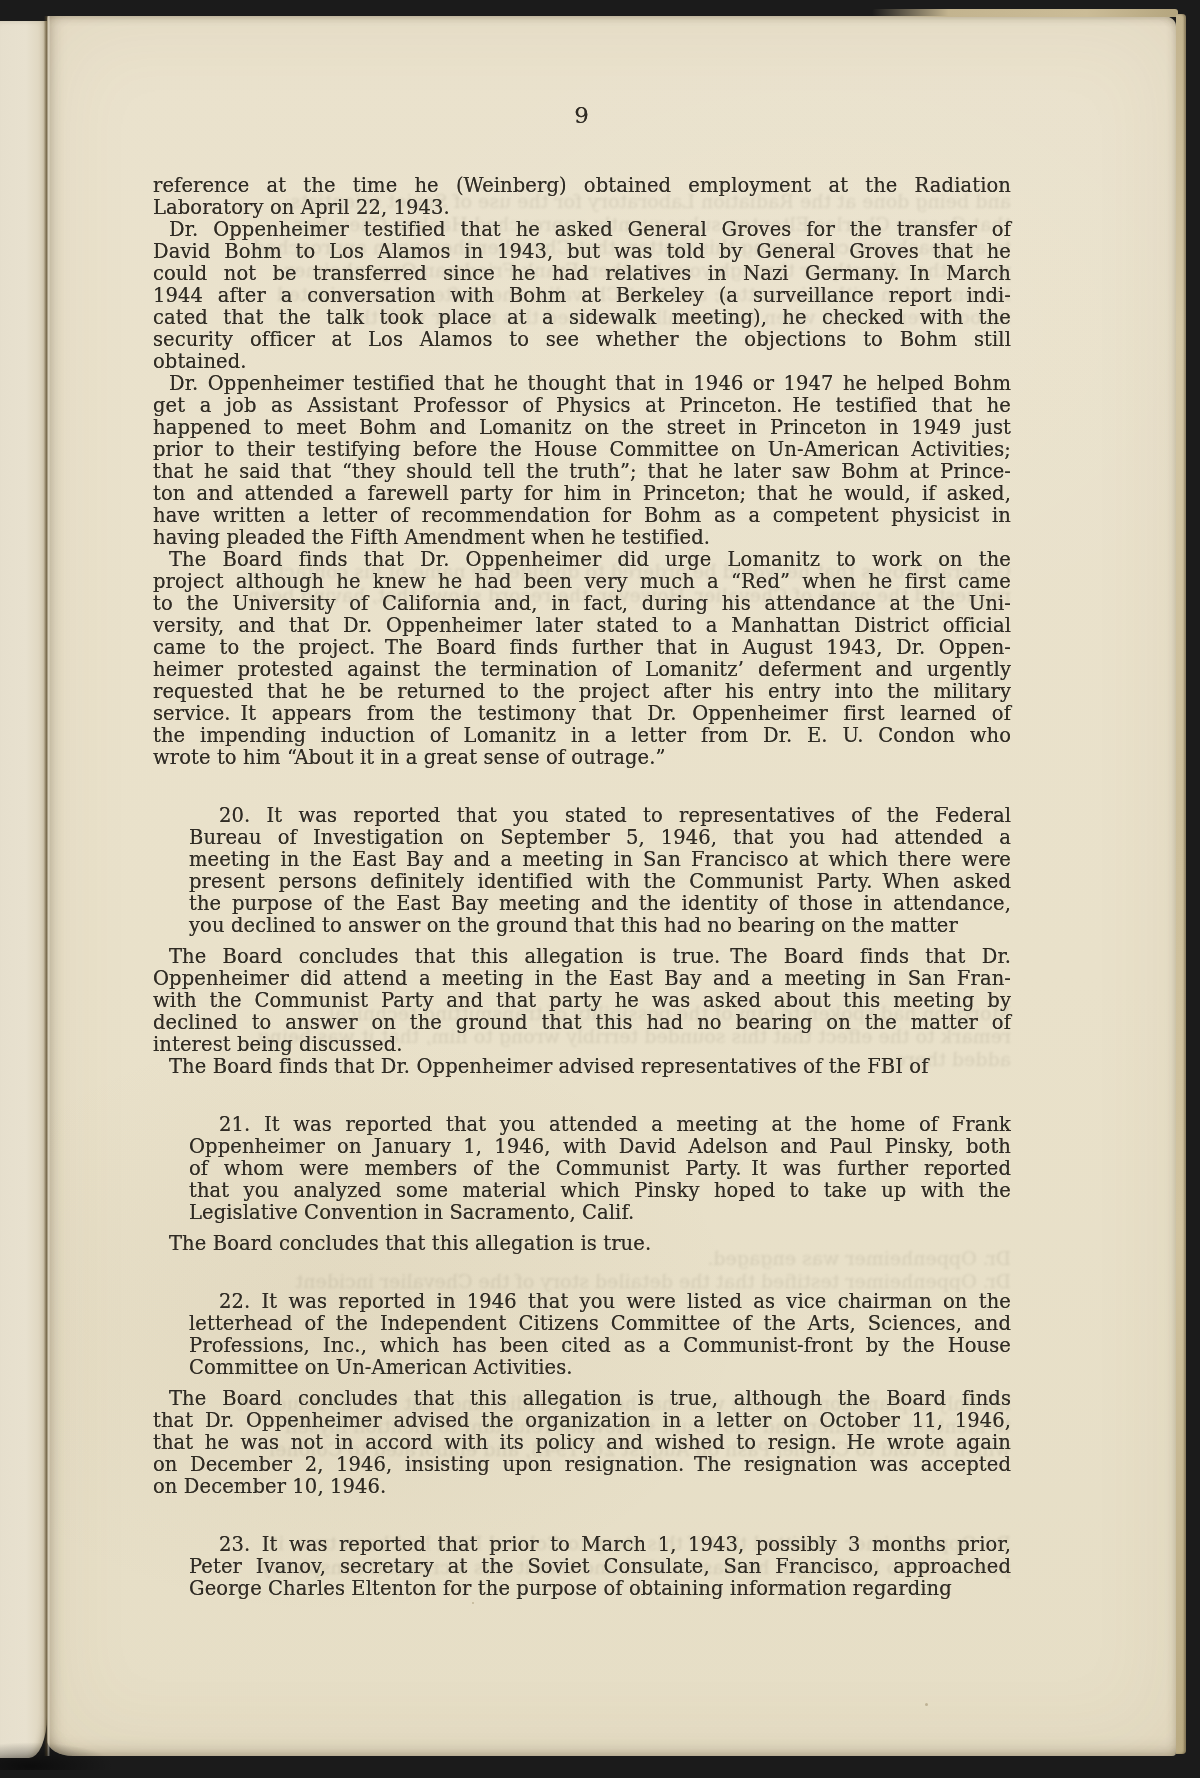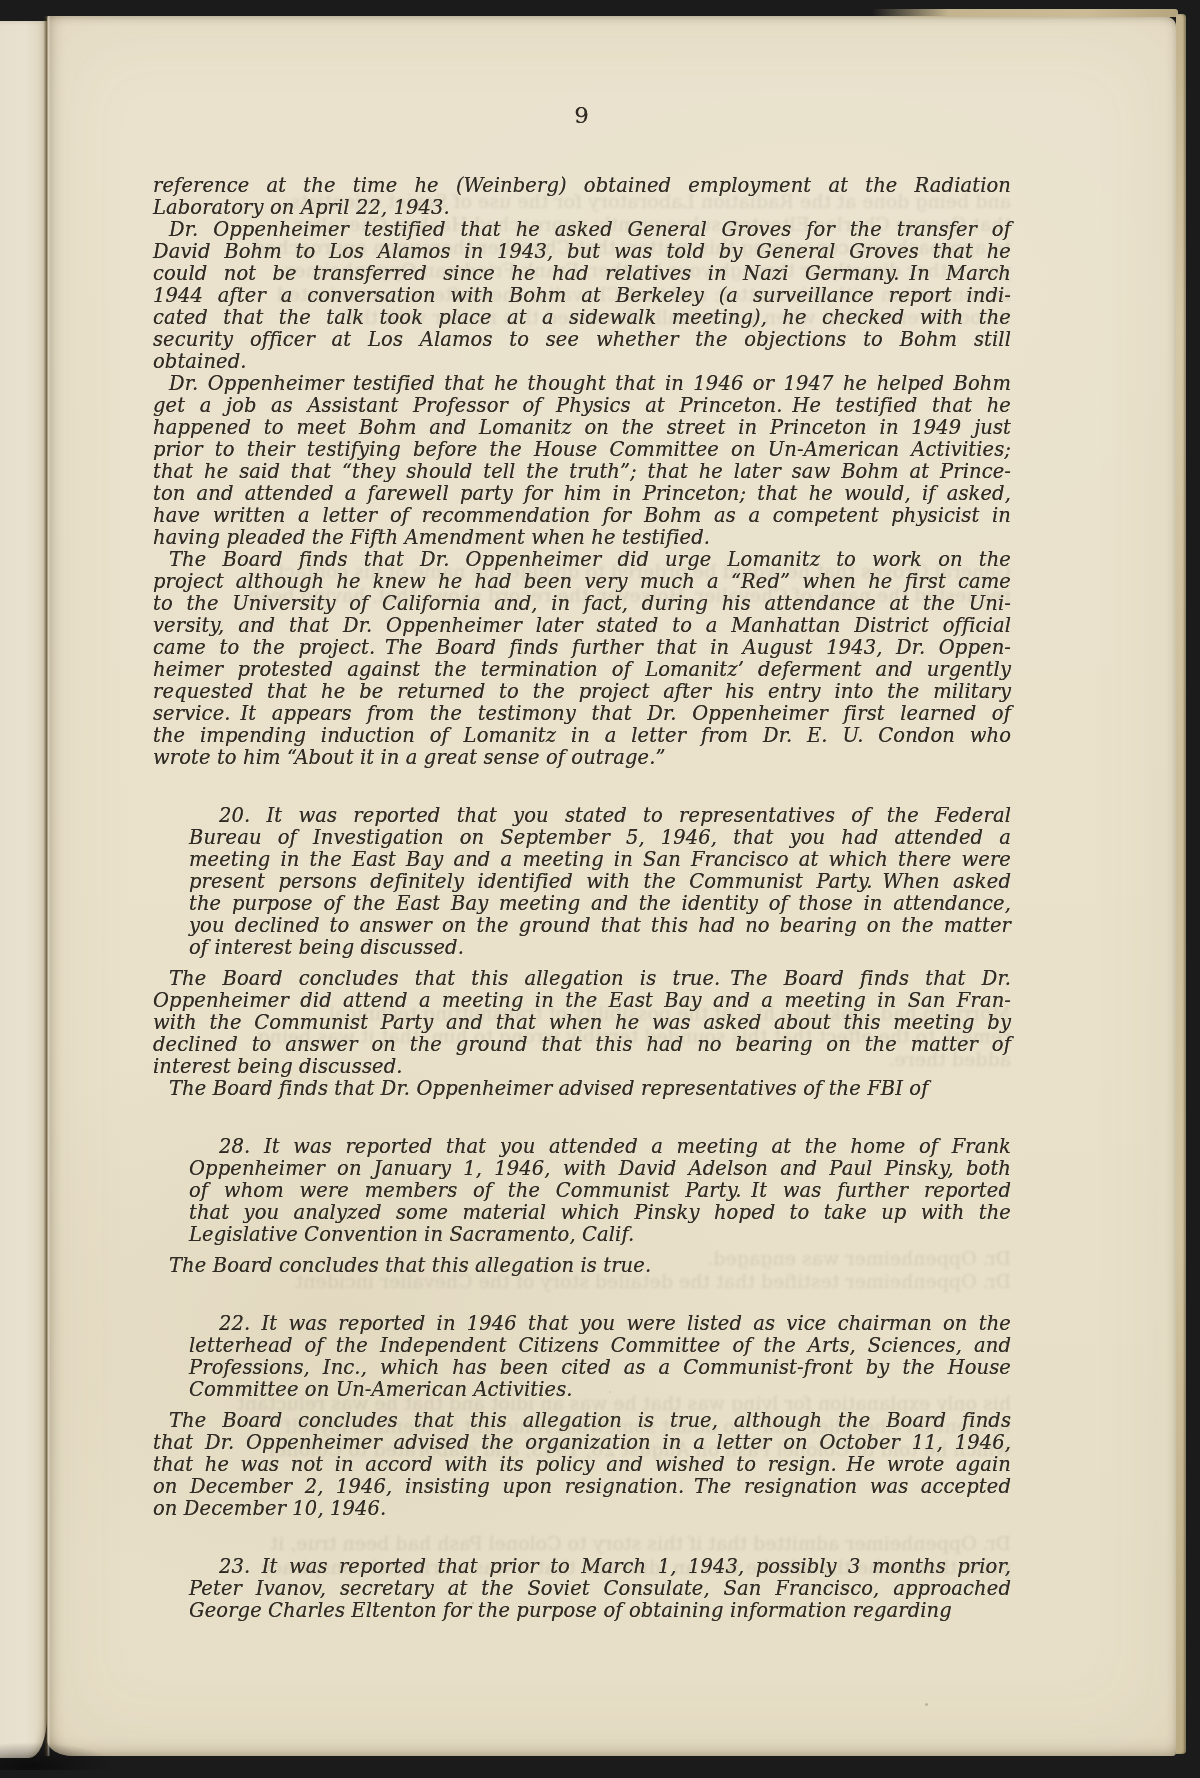--- a/index.html
+++ b/index.html
@@ -75,21 +75,21 @@
   }
 
   
   .content{position:absolute;left:106px;top:86px;width:858px;color:var(--ink);}
   .page-number{
     height:26px;line-height:26px;margin-bottom:47px;
     text-align:center;font-size:23px;letter-spacing:1px;
     text-shadow:0 0 .4px rgba(47,43,36,.8);
   }
   .paragraphs{font-size:19.5px;line-height:22px;text-shadow:0 0 .4px rgba(47,43,36,.7);}
-  .para{margin:0;font-style:italic;}
+  .para{margin:0;}
   .para .line{text-align:justify;text-align-last:justify;letter-spacing:.1px;}
   .para .line:last-child{text-align-last:left;}
   .para.body .line:first-child{text-indent:16px;}
   .para.quote{margin:9px 0 9px 36px;}
   .para.quote .line:first-child{text-indent:30px;margin-top:36px;}
 
   
   .speck{position:absolute;width:3px;height:3px;border-radius:50%;background:rgba(120,100,60,.35);}
   .speck.s1{left:878px;top:1687px;}
   .speck.s2{left:425px;top:1586px;width:2px;height:2px;}
@@ -162,34 +162,33 @@
             <div class="line">the impending induction of Lomanitz in a letter from Dr. E. U. Condon who</div>
             <div class="line">wrote to him “About it in a great sense of outrage.”</div>
           </div>
           <div class="para quote">
             <div class="line">20. It was reported that you stated to representatives of the Federal</div>
             <div class="line">Bureau of Investigation on September 5, 1946, that you had attended a</div>
             <div class="line">meeting in the East Bay and a meeting in San Francisco at which there were</div>
             <div class="line">present persons definitely identified with the Communist Party. When asked</div>
             <div class="line">the purpose of the East Bay meeting and the identity of those in attendance,</div>
             <div class="line">you declined to answer on the ground that this had no bearing on the matter</div>
-            <div class="line">of interest being discussed.</div>
           </div>
           <div class="para body">
             <div class="line">The Board concludes that this allegation is true. The Board finds that Dr.</div>
             <div class="line">Oppenheimer did attend a meeting in the East Bay and a meeting in San Fran-</div>
-            <div class="line">with the Communist Party and that when he was asked about this meeting by</div>
+            <div class="line">with the Communist Party and that party he was asked about this meeting by</div>
             <div class="line">declined to answer on the ground that this had no bearing on the matter of</div>
             <div class="line">interest being discussed.</div>
           </div>
           <div class="para body">
             <div class="line">The Board finds that Dr. Oppenheimer advised representatives of the FBI of</div>
           </div>
           <div class="para quote">
-            <div class="line">28. It was reported that you attended a meeting at the home of Frank</div>
+            <div class="line">21. It was reported that you attended a meeting at the home of Frank</div>
             <div class="line">Oppenheimer on January 1, 1946, with David Adelson and Paul Pinsky, both</div>
             <div class="line">of whom were members of the Communist Party. It was further reported</div>
             <div class="line">that you analyzed some material which Pinsky hoped to take up with the</div>
             <div class="line">Legislative Convention in Sacramento, Calif.</div>
           </div>
           <div class="para body">
             <div class="line">The Board concludes that this allegation is true.</div>
           </div>
           <div class="para quote">
             <div class="line">22. It was reported in 1946 that you were listed as vice chairman on the</div>

